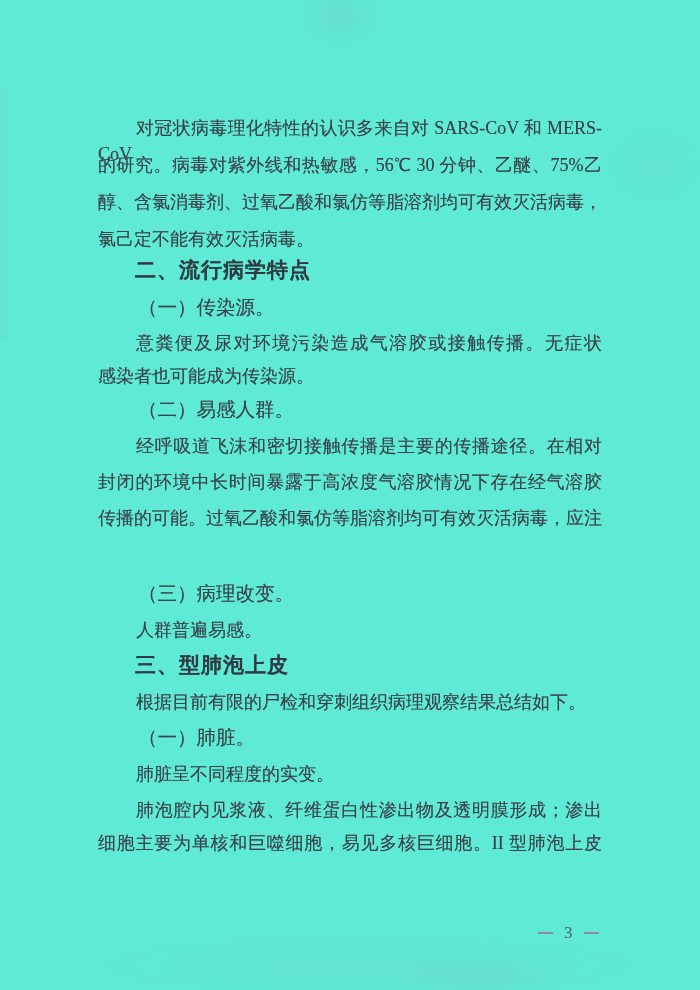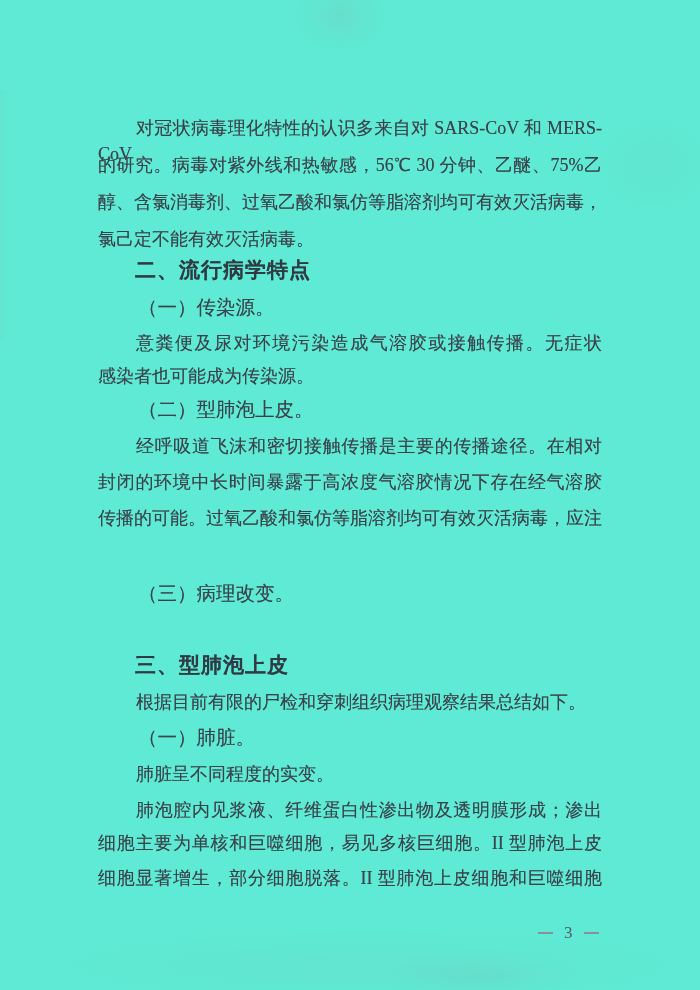--- a/index.html
+++ b/index.html
@@ -71,35 +71,35 @@
   <p class="ln full" style="top:152px">的研究。病毒对紫外线和热敏感，56℃ 30 分钟、乙醚、75%乙</p>
   <p class="ln" style="top:226px">氯己定不能有效灭活病毒。</p>
   <p class="ln full" style="top:189px">醇、含氯消毒剂、过氧乙酸和氯仿等脂溶剂均可有效灭活病毒，</p>
 
   <p class="ln h2" style="top:257px">二、流行病学特点</p>
 
   <p class="ln sub" style="top:295px">（一）传染源。</p>
   <p class="ln indent full" style="top:330px">意粪便及尿对环境污染造成气溶胶或接触传播。无症状</p>
   <p class="ln" style="top:363px">感染者也可能成为传染源。</p>
 
-  <p class="ln sub" style="top:397px">（二）型肺泡上皮。</p>
+  <p class="ln sub" style="top:397px">（二）易感人群。</p>
   <p class="ln indent full" style="top:433px">经呼吸道飞沫和密切接触传播是主要的传播途径。在相对</p>
   <p class="ln full" style="top:469px">封闭的环境中长时间暴露于高浓度气溶胶情况下存在经气溶胶</p>
   <p class="ln full" style="top:505px">传播的可能。过氧乙酸和氯仿等脂溶剂均可有效灭活病毒，应注</p>
 
   <p class="ln sub" style="top:581px">（三）病理改变。</p>
+  <p class="ln indent" style="top:617px">人群普遍易感。</p>
 
   <p class="ln h2" style="top:652px">三、型肺泡上皮</p>
 
   <p class="ln indent" style="top:689px">根据目前有限的尸检和穿刺组织病理观察结果总结如下。</p>
   <p class="ln sub" style="top:725px">（一）肺脏。</p>
   <p class="ln indent" style="top:761px">肺脏呈不同程度的实变。</p>
   <p class="ln full" style="top:830px">细胞主要为单核和巨噬细胞，易见多核巨细胞。II 型肺泡上皮</p>
   <p class="ln indent full" style="top:797px">肺泡腔内见浆液、纤维蛋白性渗出物及透明膜形成；渗出</p>
-  <p class="ln full" style="top:865px">细胞显著增生，部分细胞脱落。II 型肺泡上皮细胞和巨噬细胞</p>
 
   <div class="footer">
     <span class="dash"></span>
     <span class="pageno">3</span>
     <span class="dash"></span>
   </div>
 
 </div>
 
 </body></html>

